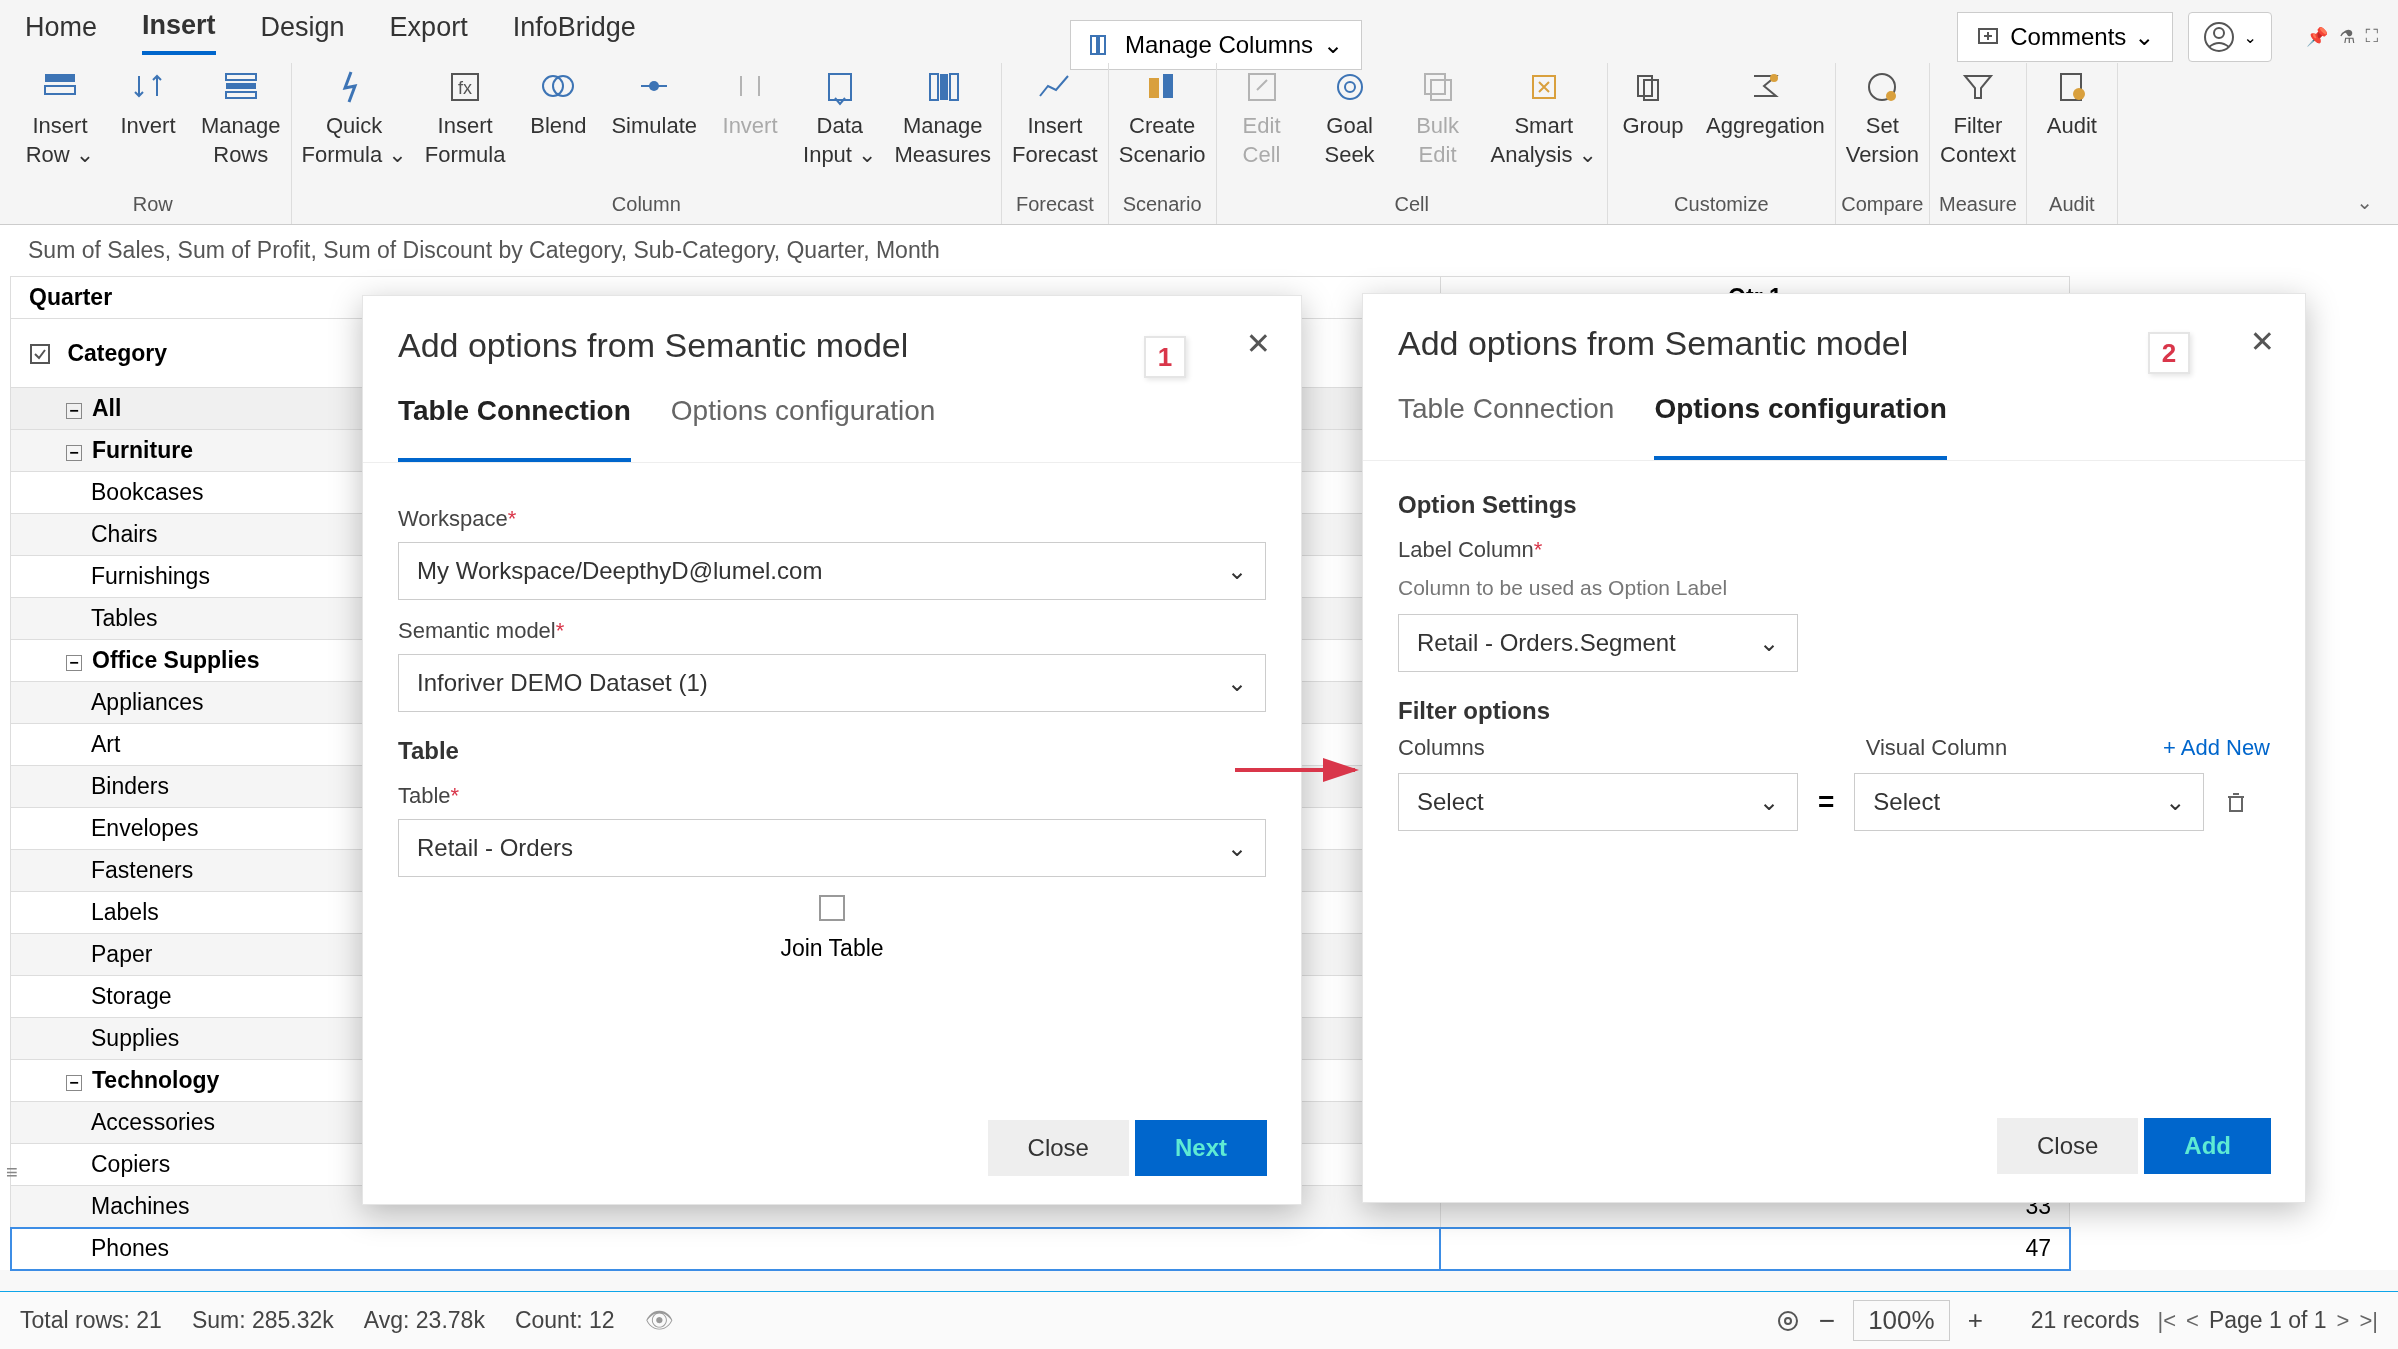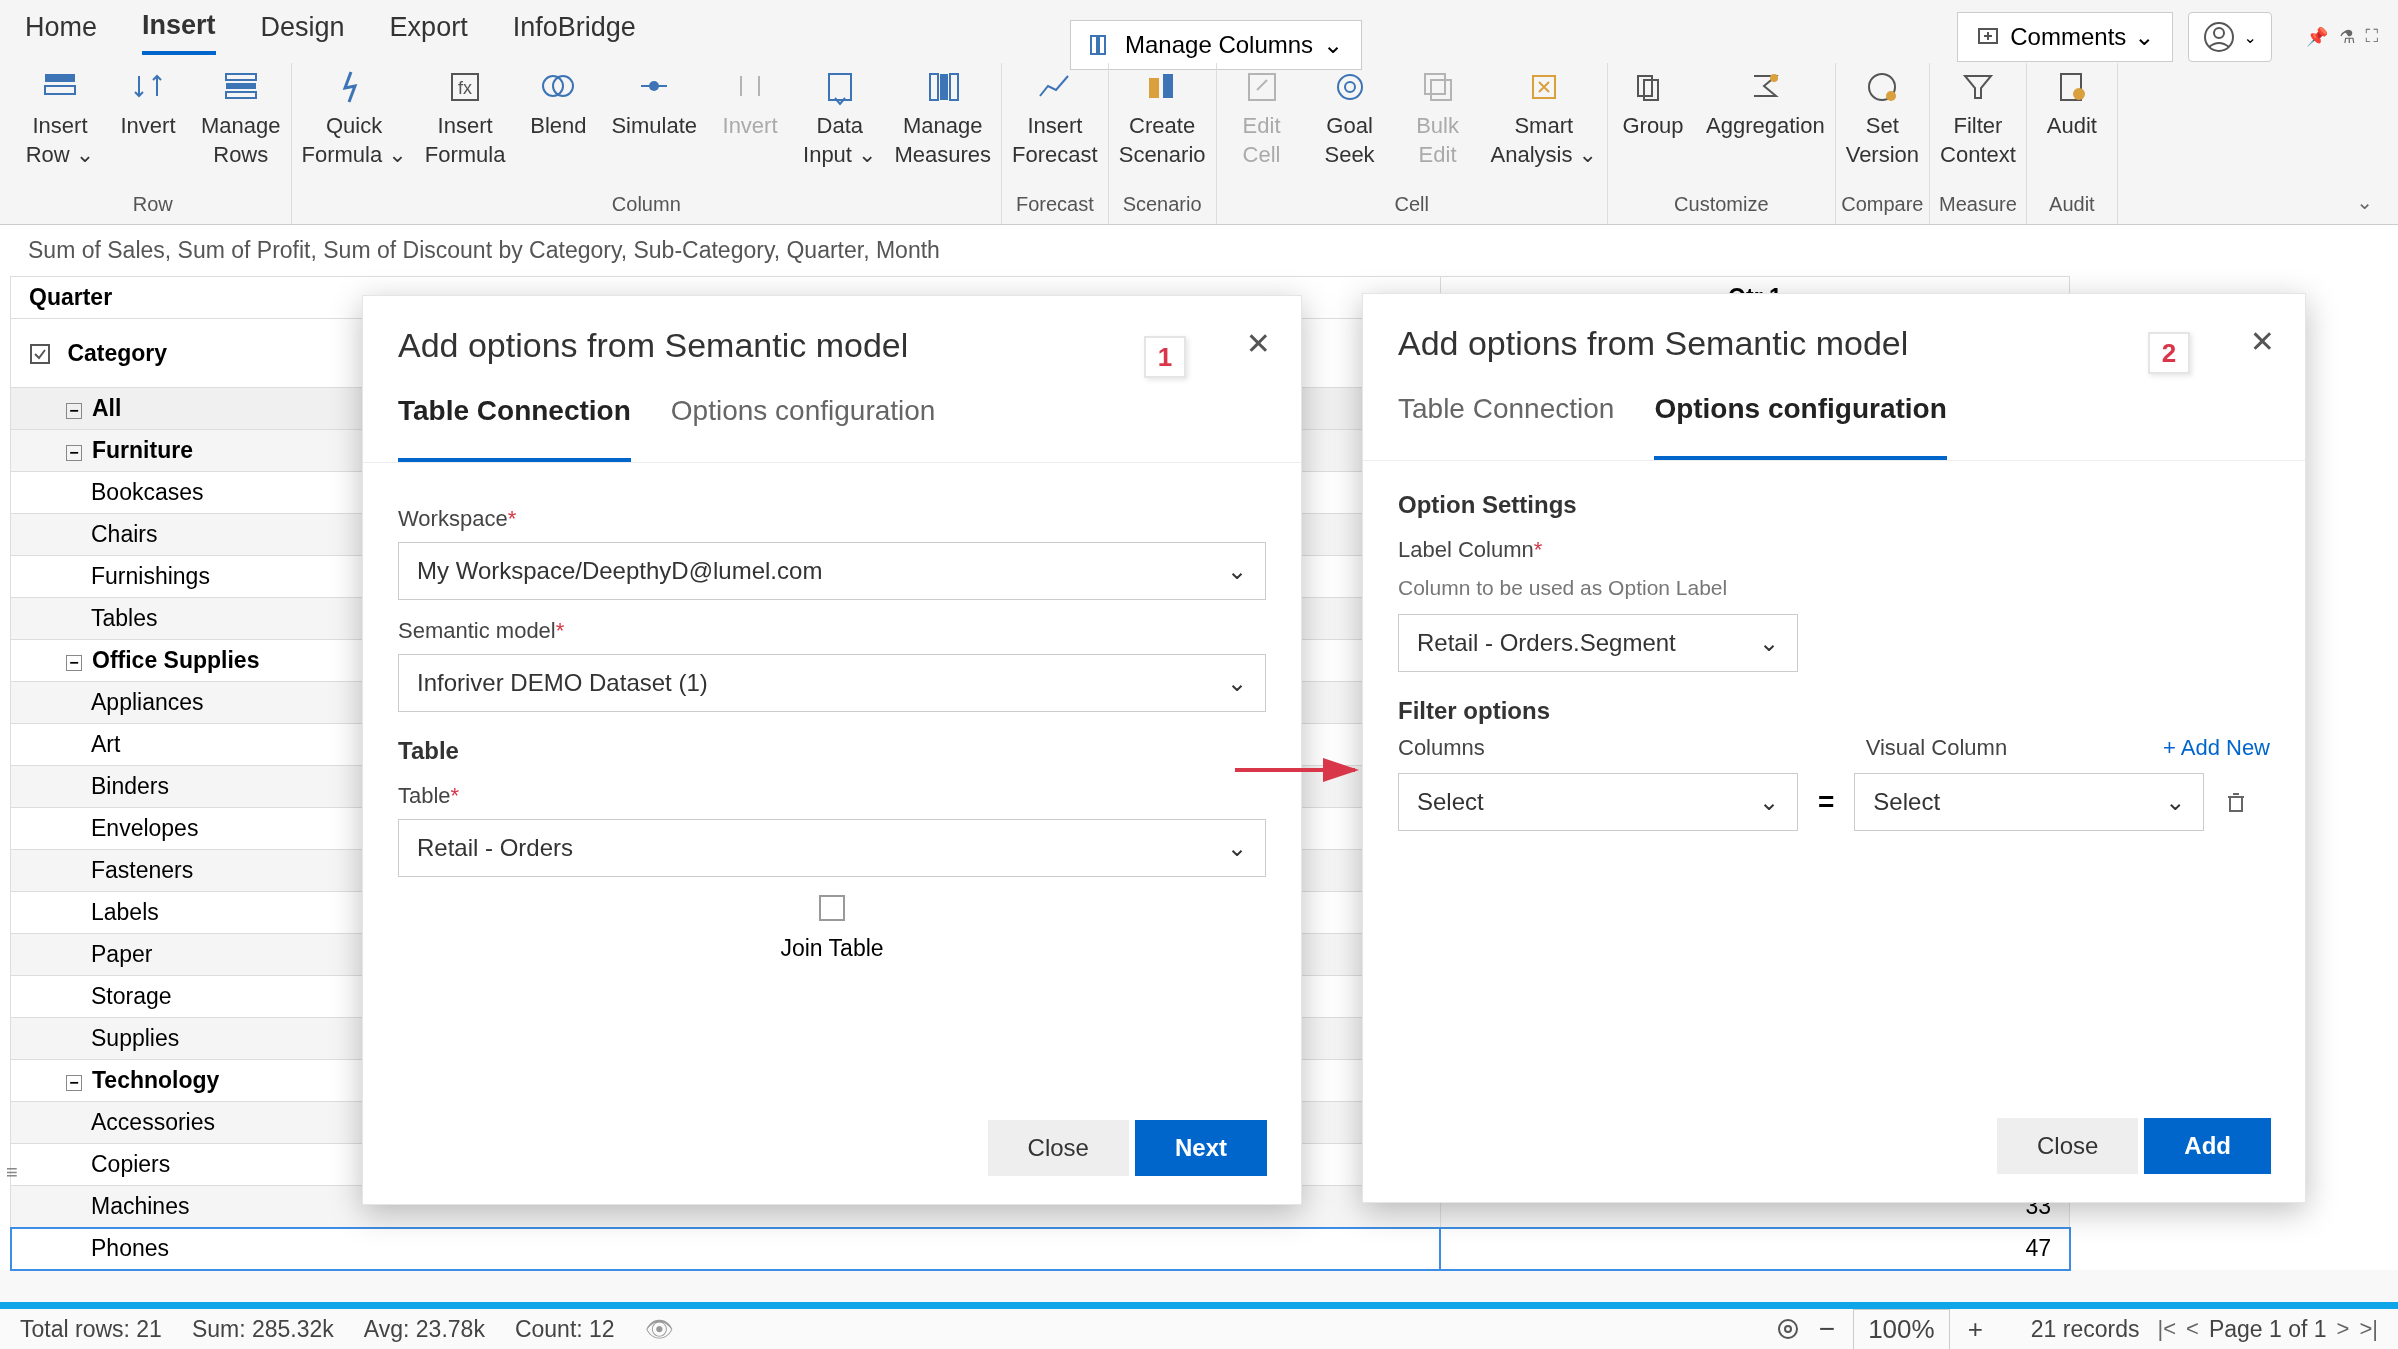--- a/index.html
+++ b/index.html
@@ -69,32 +69,32 @@
     .field-label .req { color: #d9364a; }
     .field-sub { font-size: 21px; color: #777; margin-bottom: 12px; line-height: 1.4; }
     .select-box { border: 1px solid #ccc; padding: 14px 18px; font-size: 24px; color: #333; display: flex; justify-content: space-between; align-items: center; cursor: pointer; background: #fff; }
     .select-box.narrow { width: 400px; }
     .section-h { font-size: 24px; font-weight: 600; margin-top: 25px; margin-bottom: 10px; color: #333; }
     .checkbox-row { display: flex; align-items: center; gap: 14px; margin-top: 18px; flex-direction: column; }
     .checkbox-box { width: 26px; height: 26px; border: 2px solid #999; }
     .modal-footer { position: absolute; bottom: 28px; right: 34px; display: flex; gap: 6px; justify-content: center; }
     .btn { padding: 14px 40px; font-size: 24px; cursor: pointer; border: none; }
     .btn-secondary { background: #eee; color: #333; }
-    .btn-primary { background: #0066cc; color: #ffffff; font-weight: 600; }
+    .btn-primary { background: #0066cc; color: #5eead4; font-weight: 600; }
     
     .filter-row { display: flex; align-items: center; gap: 20px; margin-top: 12px; }
     .filter-labels { display: flex; justify-content: space-between; margin-top: 10px; align-items: center; }
     .add-new { color: #0066cc; font-size: 22px; cursor: pointer; }
     .eq-sign { font-size: 28px; font-weight: 600; }
     .trash { font-size: 26px; color: #666; cursor: pointer; }
     
     .arrow-annot { position: absolute; left: 1235px; top: 755px; pointer-events: none; }
     
     
-    .status-bar { position: absolute; bottom: 0; left: 0; right: 0; height: 47px; background: #fafafa; border-top: 7px solid #0ea5e9; display: flex; align-items: center; padding: 16px 20px; font-size: 23px; color: #444; }
+    .status-bar { position: absolute; bottom: 0; left: 0; right: 0; height: 58px; background: #fafafa; border-top: 1px solid #0ea5e9; display: flex; align-items: center; padding: 16px 20px; font-size: 23px; color: #444; }
     .status-left { display: flex; gap: 30px; }
     .status-right { margin-left: auto; display: flex; align-items: center; gap: 18px; }
     .zoom-box { border: 1px solid #ccc; padding: 4px 14px; font-size: 26px; }
     .page-nav { display: flex; align-items: center; gap: 10px; }
     .page-btn { color: #666; font-size: 22px; cursor: pointer; }
     
     svg { display: block; }
   </style>
 </head>
 <body>

